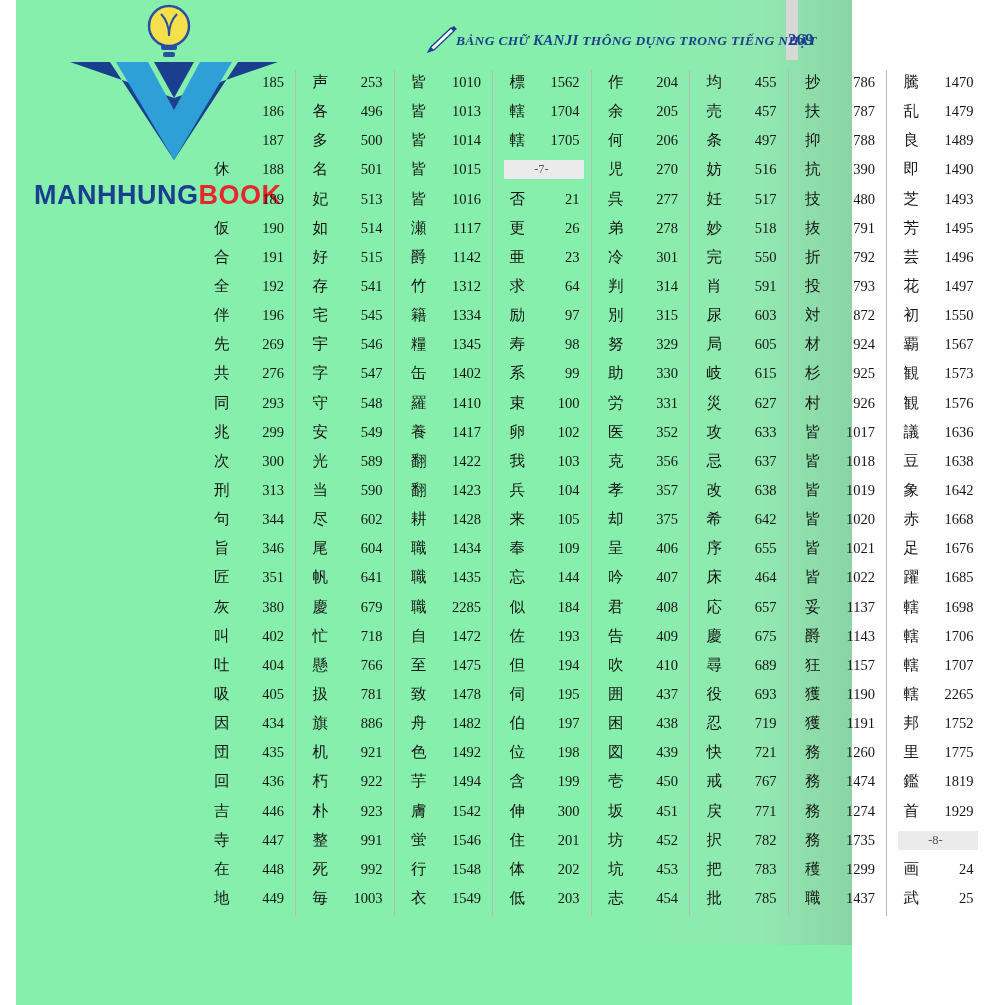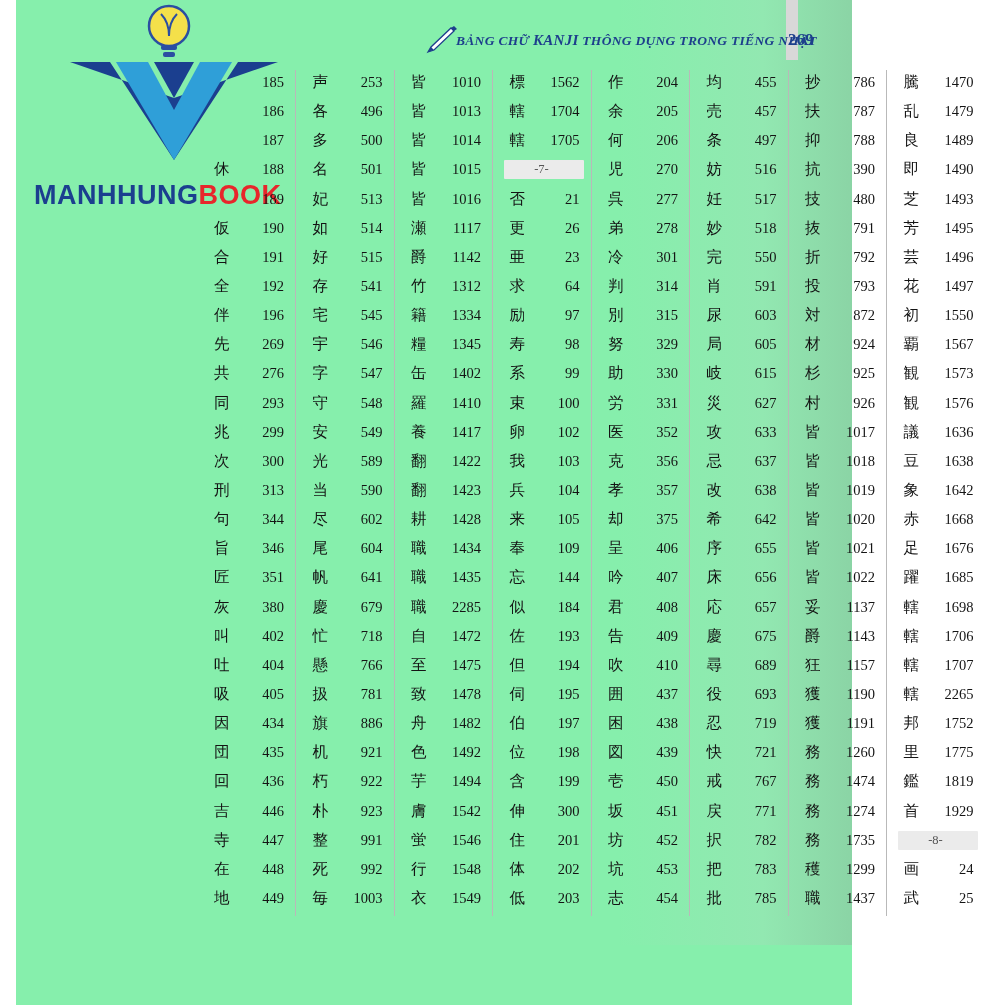--- a/index.html
+++ b/index.html
@@ -892,21 +892,21 @@
         <div class="cell">
           <span class="kanji">希</span>
           <span class="num">642</span>
         </div>
         <div class="cell">
           <span class="kanji">序</span>
           <span class="num">655</span>
         </div>
         <div class="cell">
           <span class="kanji">床</span>
-          <span class="num">656</span>
+          <span class="num">464</span>
         </div>
         <div class="cell">
           <span class="kanji">応</span>
           <span class="num">657</span>
         </div>
         <div class="cell">
           <span class="kanji">慶</span>
           <span class="num">675</span>
         </div>
         <div class="cell">

